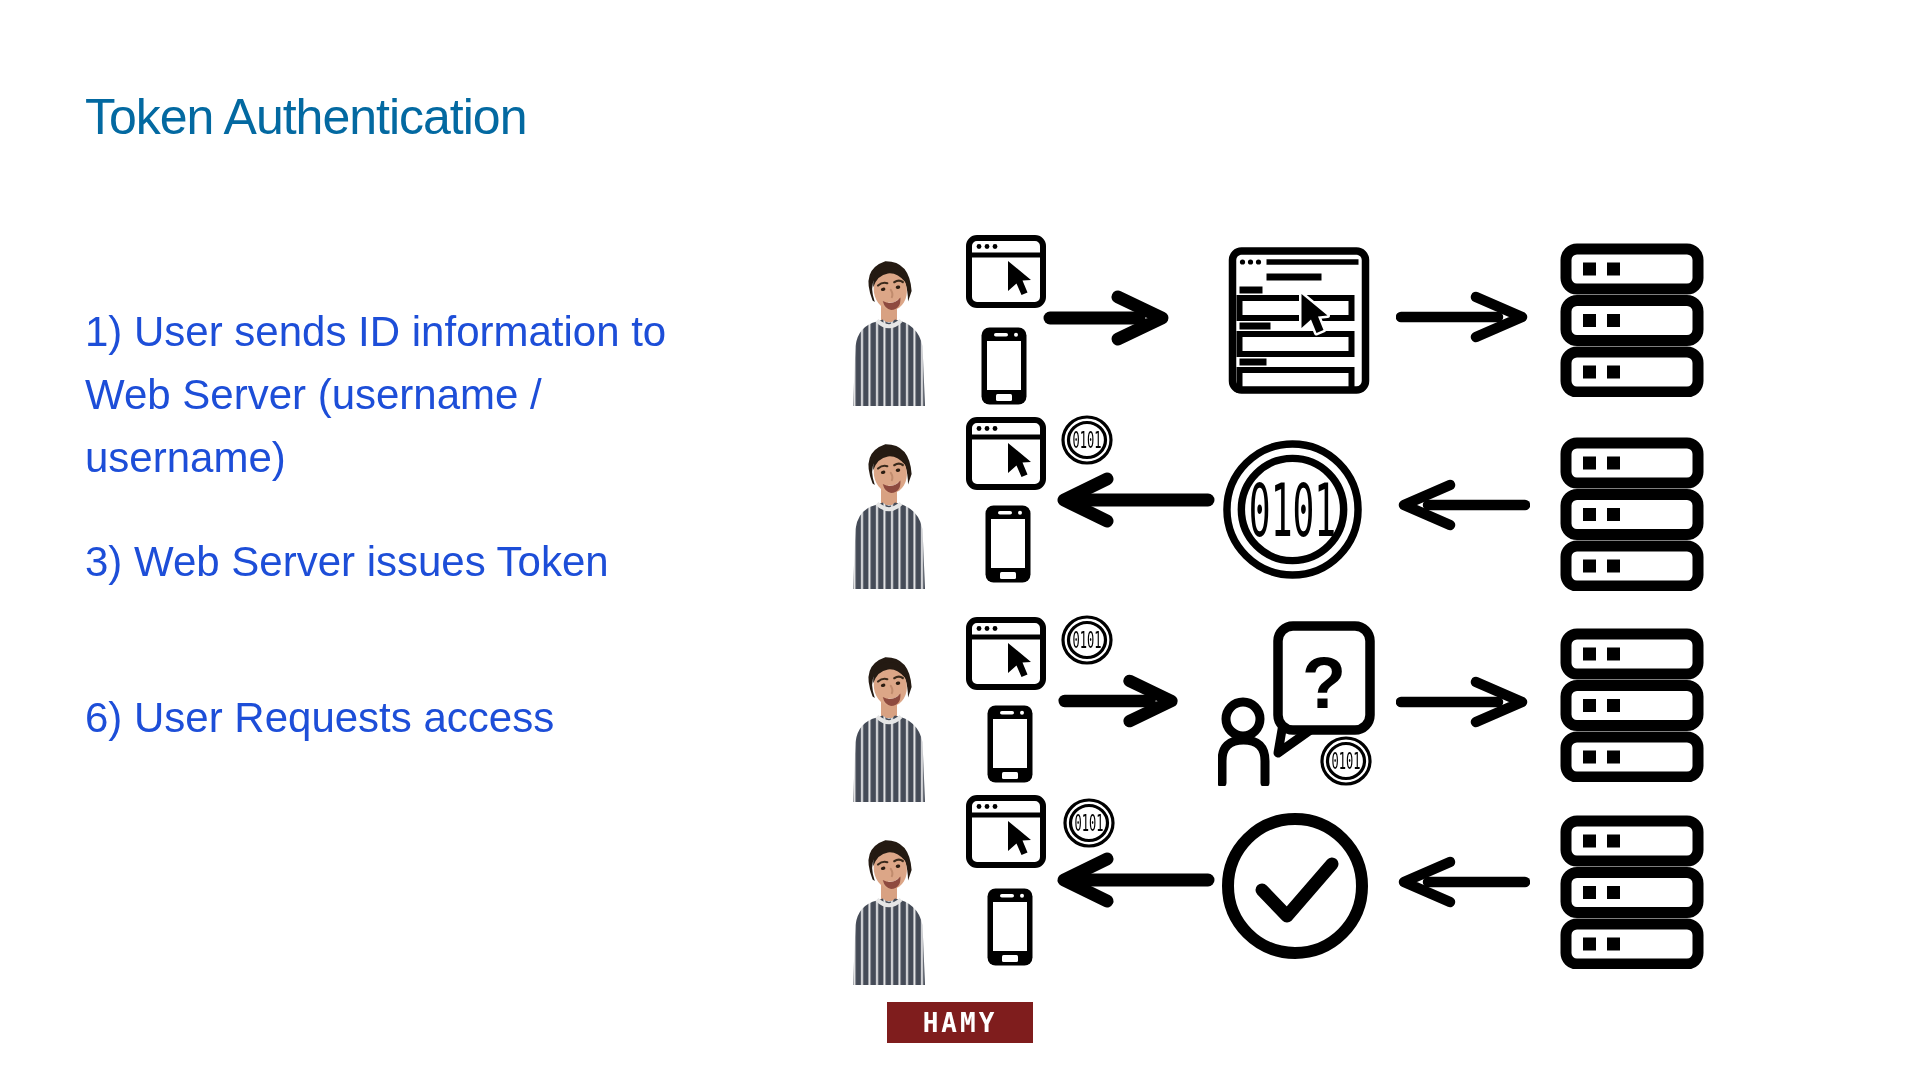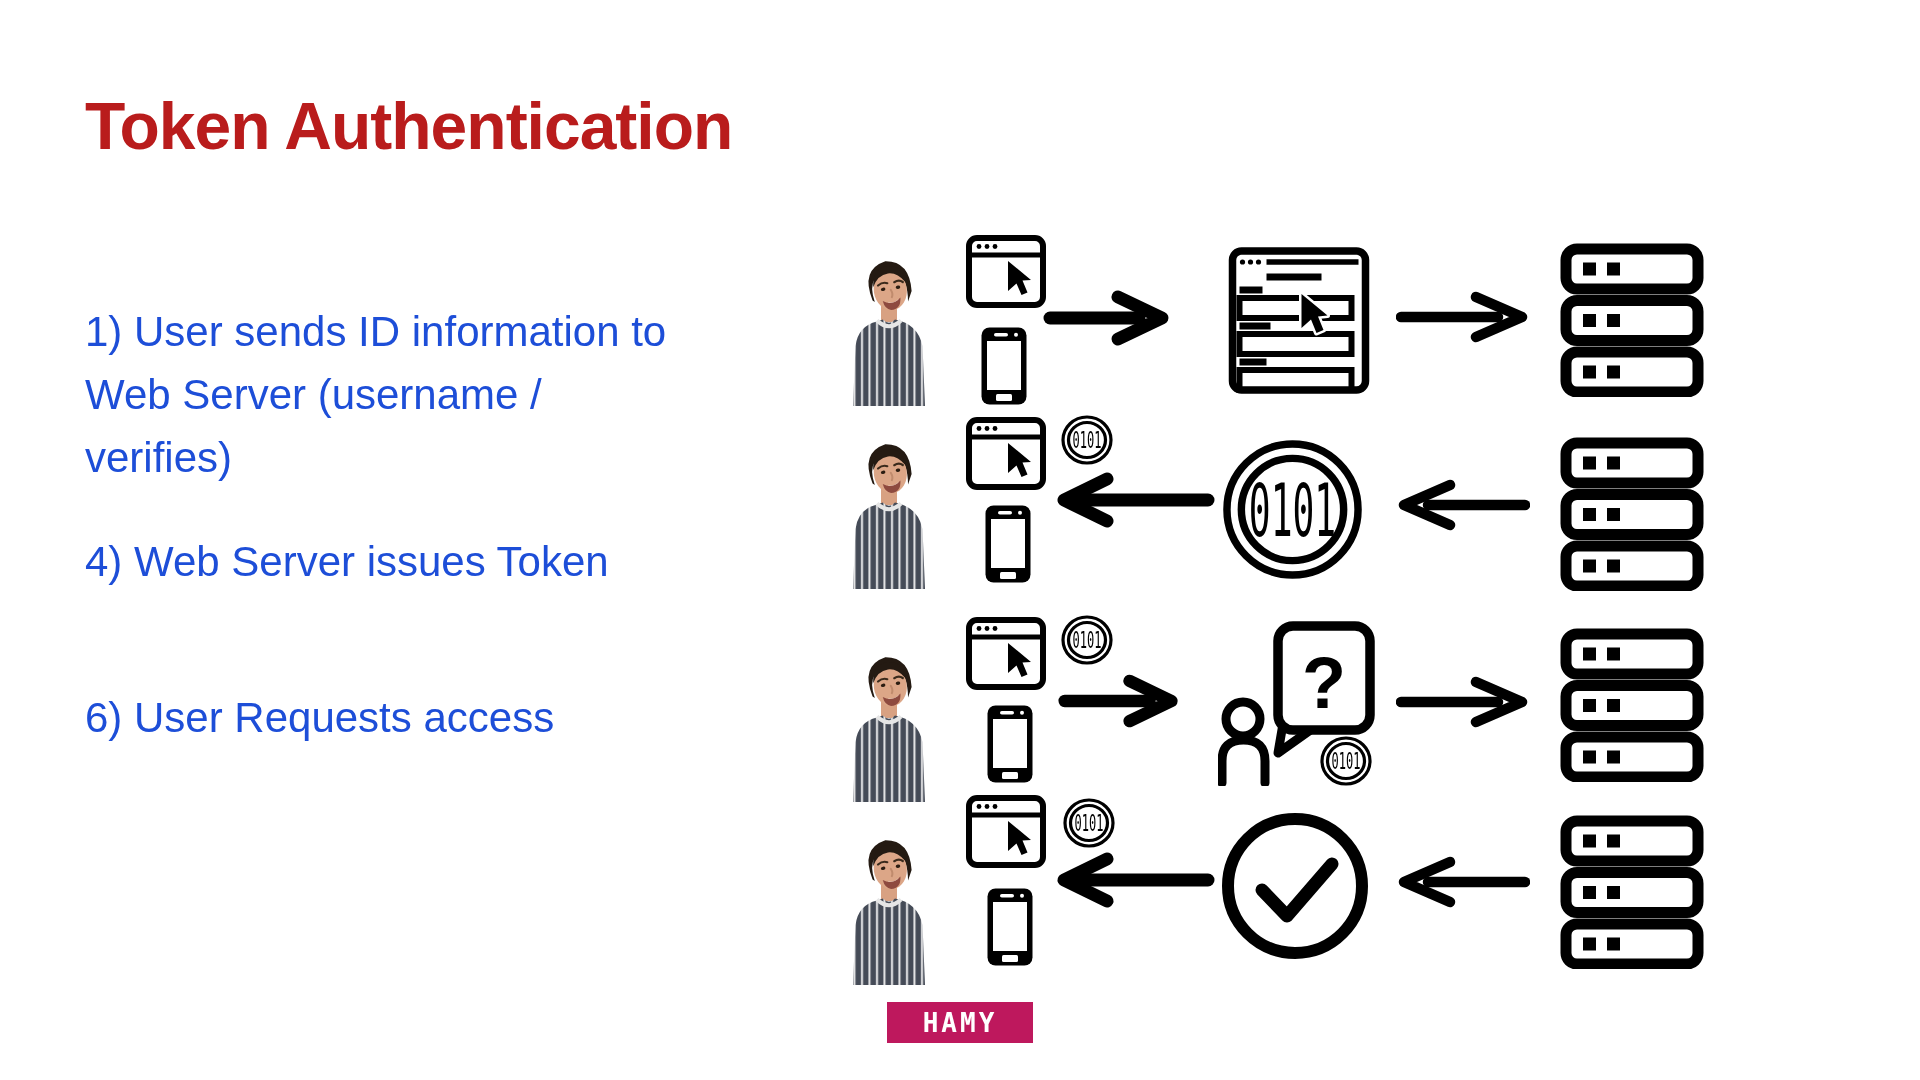--- a/index.html
+++ b/index.html
@@ -1,23 +1,23 @@
 <!DOCTYPE html>
 <html><head>
 <meta charset="utf-8">
 <style>
   html,body{margin:0;padding:0;background:#fff;}
   .slide{position:relative;width:1920px;height:1080px;background:#fff;overflow:hidden;
          font-family:"Liberation Sans",sans-serif;color:#000;}
   .abs{position:absolute;}
-  .title{position:absolute;left:85px;top:88px;margin:0;font-size:66px;font-weight:700;
-         letter-spacing:-1px;color:#b91c1c;}
+  .title{position:absolute;left:85px;top:88px;margin:0;font-size:50px;font-weight:400;
+         letter-spacing:-1px;color:#0369a1;}
   .step{position:absolute;left:85px;font-size:42px;line-height:63px;color:#1d4ed8;margin-top:23px;}
   .step div{white-space:nowrap;}
-  .logo{position:absolute;left:887px;top:1002px;width:146px;height:41px;background:#be185d;
+  .logo{position:absolute;left:887px;top:1002px;width:146px;height:41px;background:#7f1d1d;
         color:#fff;display:flex;align-items:center;justify-content:center;
         font-family:"DejaVu Sans Mono",monospace;font-weight:bold;font-size:26px;letter-spacing:3px;}
   svg{display:block;}
   svg text{fill:#000;}
 </style>
 </head>
 <body>
 
 <div class="slide">
 
@@ -144,24 +144,24 @@
         <polyline points="56,8 10,28 56,48" fill="none" stroke="#000" stroke-width="10.5" stroke-linecap="round" stroke-linejoin="round"></polyline>
       </symbol>
     </defs>
   </svg>
 
   <h1 class="title">Token Authentication</h1>
 
   <div class="step" style="top:277px">
     <div>1) User sends ID information to</div>
     <div>Web Server (username /</div>
-    <div>verifies)</div>
+    <div>username)</div>
   </div>
   <div class="step" style="top:507px">
-    <div>4) Web Server issues Token</div>
+    <div>3) Web Server issues Token</div>
   </div>
   <div class="step" style="top:663px">
     <div>6) User Requests access</div>
   </div>
 
   <div>
 
     <svg class="abs" style="left:843px;top:254px" width="92" height="152">
         <use href="#sym-person"></use>
       </svg>

